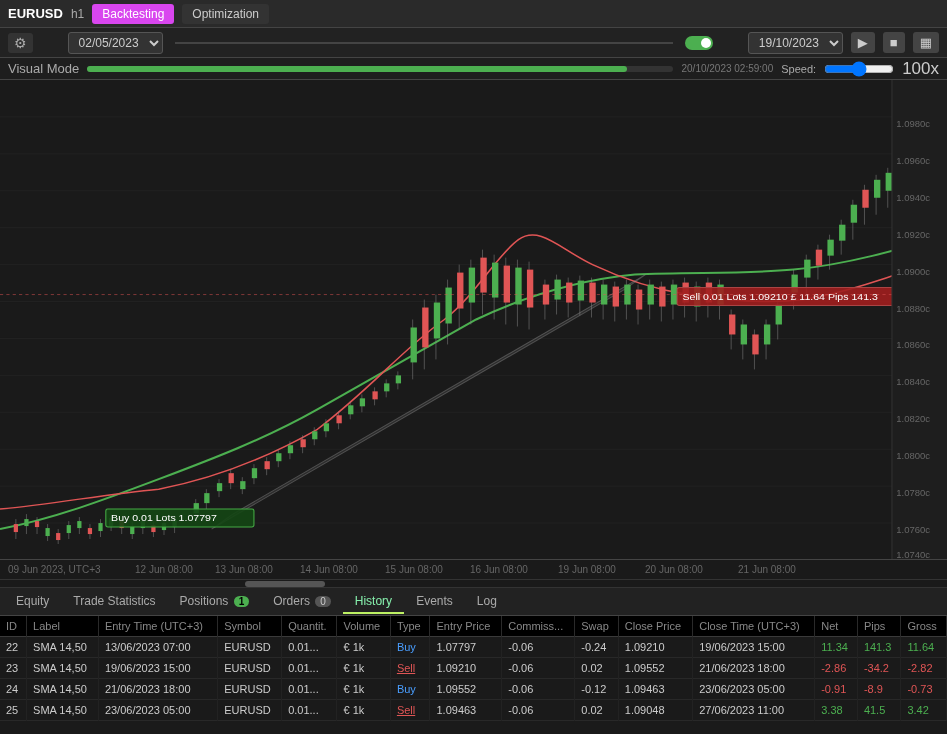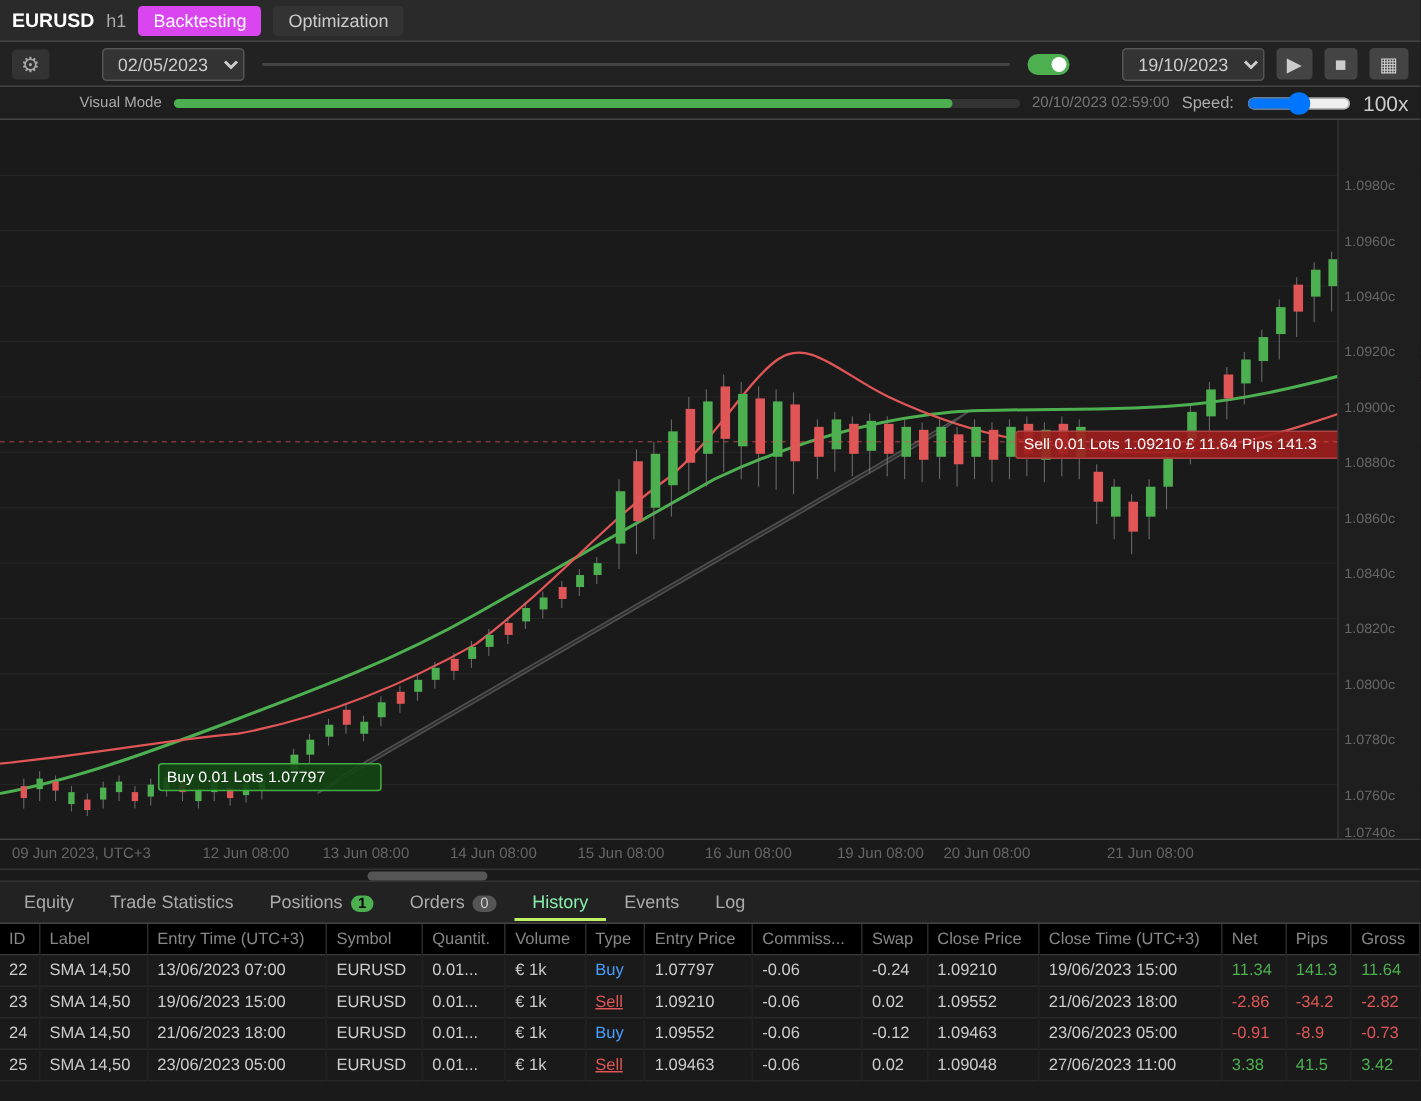--- a/index.html
+++ b/index.html
@@ -118,23 +118,22 @@
       display: flex;
       align-items: center;
       background: #1e1e1e;
       border-bottom: 1px solid #444;
       height: 22px;
       padding: 0 8px;
       gap: 8px;
     }
     .visual-label {
       color: #aaa;
-      font-size: 10px;
+      font-size: 13px;
       white-space: nowrap;
-      margin-left: 45px;
     }
     .progress-bar-wrap {
       flex: 1;
       height: 6px;
       background: #333;
       border-radius: 3px;
       position: relative;
     }
     .progress-bar-fill {
       height: 100%;
@@ -149,21 +148,21 @@
     }
     .speed-label {
       color: #aaa;
       font-size: 11px;
     }
     .speed-slider {
       width: 70px;
     }
     .speed-val {
       color: #ccc;
-      font-size: 14px;
+      font-size: 17px;
     }
 
     
     .chart-area {
       position: relative;
       background: #1a1a1a;
       height: 480px;
       overflow: hidden;
       border-bottom: 1px solid #444;
     }
@@ -545,21 +544,21 @@
 </div>
 
 <div class="time-axis" style="position:relative;height:20px;background:#1a1a1a;border-bottom:1px solid #333;">
   <span class="time-label" style="left:8px;">09 Jun 2023, UTC+3</span>
   <span class="time-label" style="left:135px;">12 Jun 08:00</span>
   <span class="time-label" style="left:215px;">13 Jun 08:00</span>
   <span class="time-label" style="left:300px;">14 Jun 08:00</span>
   <span class="time-label" style="left:385px;">15 Jun 08:00</span>
   <span class="time-label" style="left:470px;">16 Jun 08:00</span>
   <span class="time-label" style="left:558px;">19 Jun 08:00</span>
-  <span class="time-label" style="left:629px;text-align:right;">20 Jun 08:00</span>
+  <span class="time-label" style="left:645px;text-align:right;">20 Jun 08:00</span>
   <span class="time-label" style="left:738px;">21 Jun 08:00</span>
 </div>
 
 <div class="scroll-bar">
   <div class="scroll-thumb"></div>
 </div>
 
 <div class="bottom-tabs">
   <button class="b-tab">Equity</button>
   <button class="b-tab">Trade Statistics</button>

